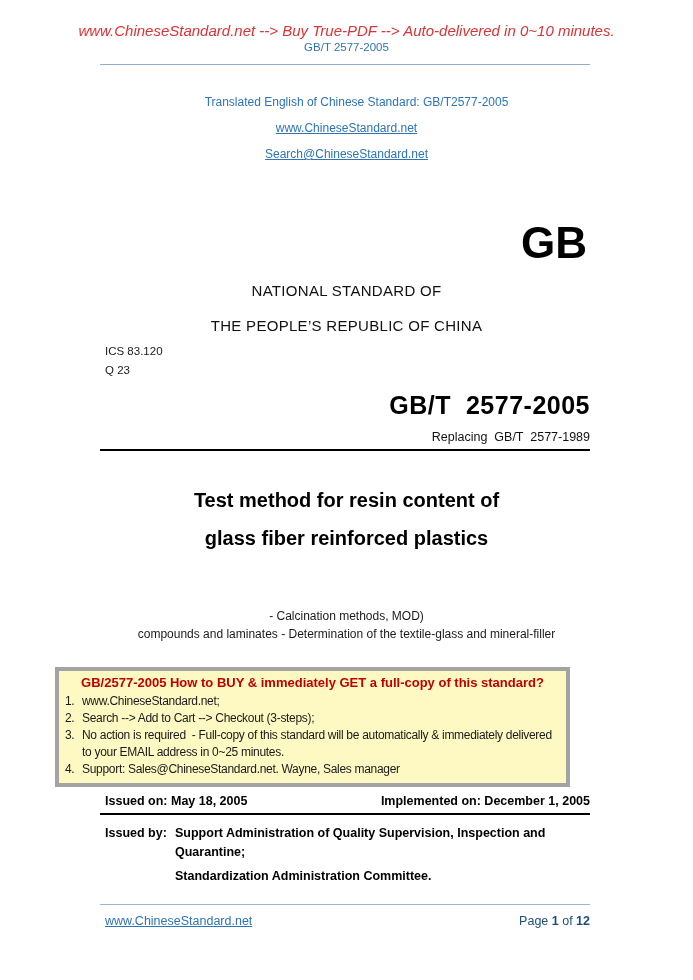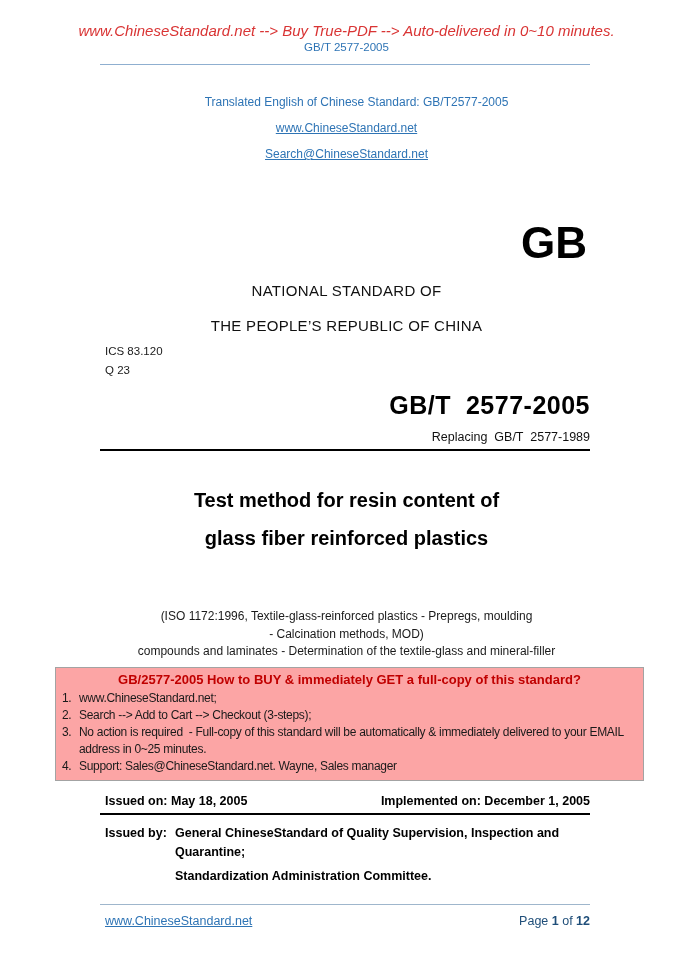--- a/index.html
+++ b/index.html
@@ -32,22 +32,22 @@
   .replacing{top:430px;right:103px;font-size:12.5px;color:#111;}
   .hr-mid{top:449px;left:100px;width:490px;}
 
   .doc-title{font-size:20px;font-weight:700;color:#000;}
   .title1{top:489px;}
   .title2{top:527px;}
 
   .iso-note{top:608px;left:80px;right:80px;text-align:center;font-size:12px;line-height:17.5px;color:#1a1a1a;}
 
   .buy-box{
-    top:667px;left:55px;width:589px;box-sizing:border-box;
-    border:1px solid #a3a3a3;background:#fca5a5;
+    top:667px;left:55px;width:515px;box-sizing:border-box;
+    border:4px solid #a3a3a3;background:#fef9c3;
     padding:3px 6px 5px 6px;
   }
   .buy-heading{text-align:center;font-size:13px;font-weight:700;color:#c00000;line-height:17px;margin-bottom:2px;}
   .buy-item{display:flex;font-size:12px;line-height:17px;color:#1a1a1a;letter-spacing:-0.3px;}
   .buy-item .num{flex:0 0 17px;}
   .buy-item .txt{flex:1;}
 
   .dates-row{top:794px;left:105px;width:485px;display:flex;justify-content:space-between;font-size:12.5px;font-weight:700;color:#000;}
   .hr-dates{top:813px;left:100px;width:490px;}
 
@@ -81,21 +81,20 @@
   <div class="abs ics">ICS 83.120</div>
   <div class="abs qcode">Q 23</div>
   <div class="abs code-big pre">GB/T  2577-2005</div>
   <div class="abs replacing pre">Replacing  GB/T  2577-1989</div>
   <div class="hr hr-black hr-mid"></div>
 
   <div class="abs center doc-title title1">Test method for resin content of</div>
   <div class="abs center doc-title title2">glass fiber reinforced plastics</div>
 
   <div class="abs iso-note">
-    <div>(ISO 1172:1996, Textile-glass-reinforced plastics - Prepregs, moulding</div>
     <div>- Calcination methods, MOD)</div>
     <div>compounds and laminates - Determination of the textile-glass and mineral-filler</div>
   </div>
 
   <div class="abs buy-box">
     <div class="buy-heading">GB/2577-2005 How to BUY &amp; immediately GET a full-copy of this standard?</div>
     <div class="buy-item">
       <span class="num">1.</span>
       <span class="txt pre">www.ChineseStandard.net;</span>
     </div>
@@ -115,21 +114,21 @@
 
   <div class="abs dates-row">
     <span>Issued on: May 18, 2005</span>
     <span>Implemented on: December 1, 2005</span>
   </div>
   <div class="hr hr-black hr-dates"></div>
 
   <div class="abs issued-by">
     <div class="label">Issued by:</div>
     <div class="content">
-      <div>General ChineseStandard of Quality Supervision, Inspection and</div>
+      <div>Support Administration of Quality Supervision, Inspection and</div>
       <div>Quarantine;</div>
       <div class="gap"></div>
       <div>Standardization Administration Committee.</div>
     </div>
   </div>
 
   <div class="hr hr-footer"></div>
   <div class="abs footer-row">
     <a class="footer-link">www.ChineseStandard.net</a>
     <span class="page-num"><span>Page </span><span class="b">1</span><span> of </span><span class="b">12</span></span>

